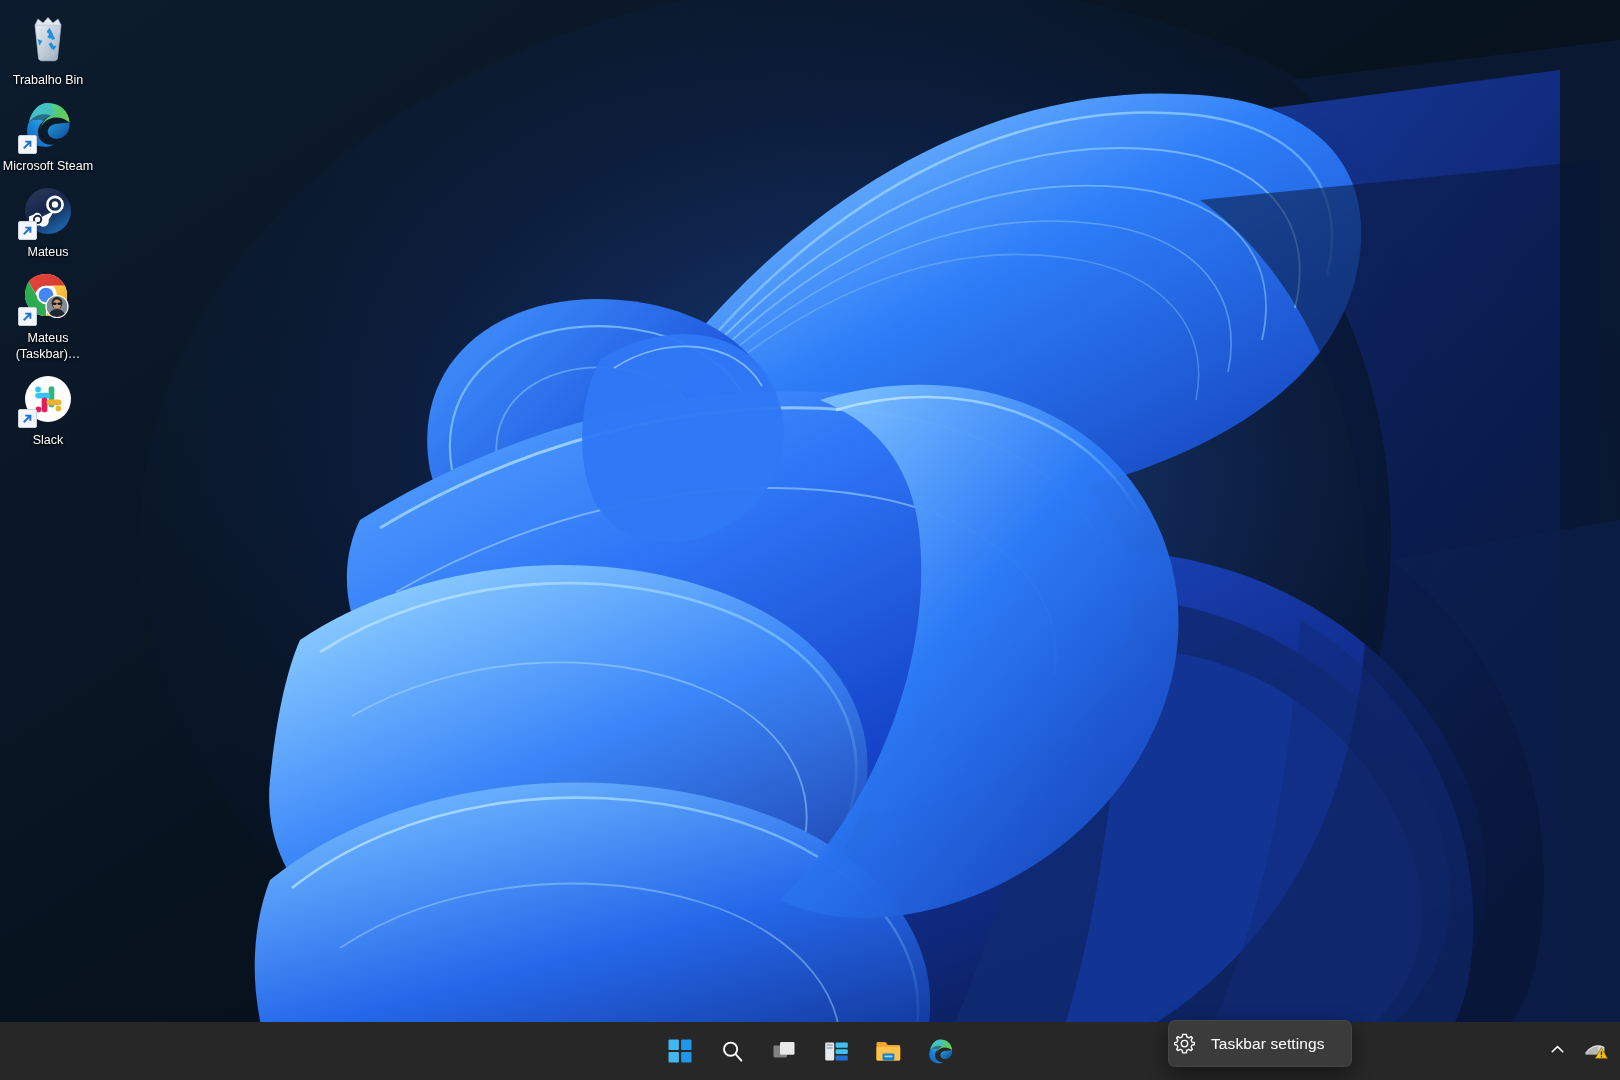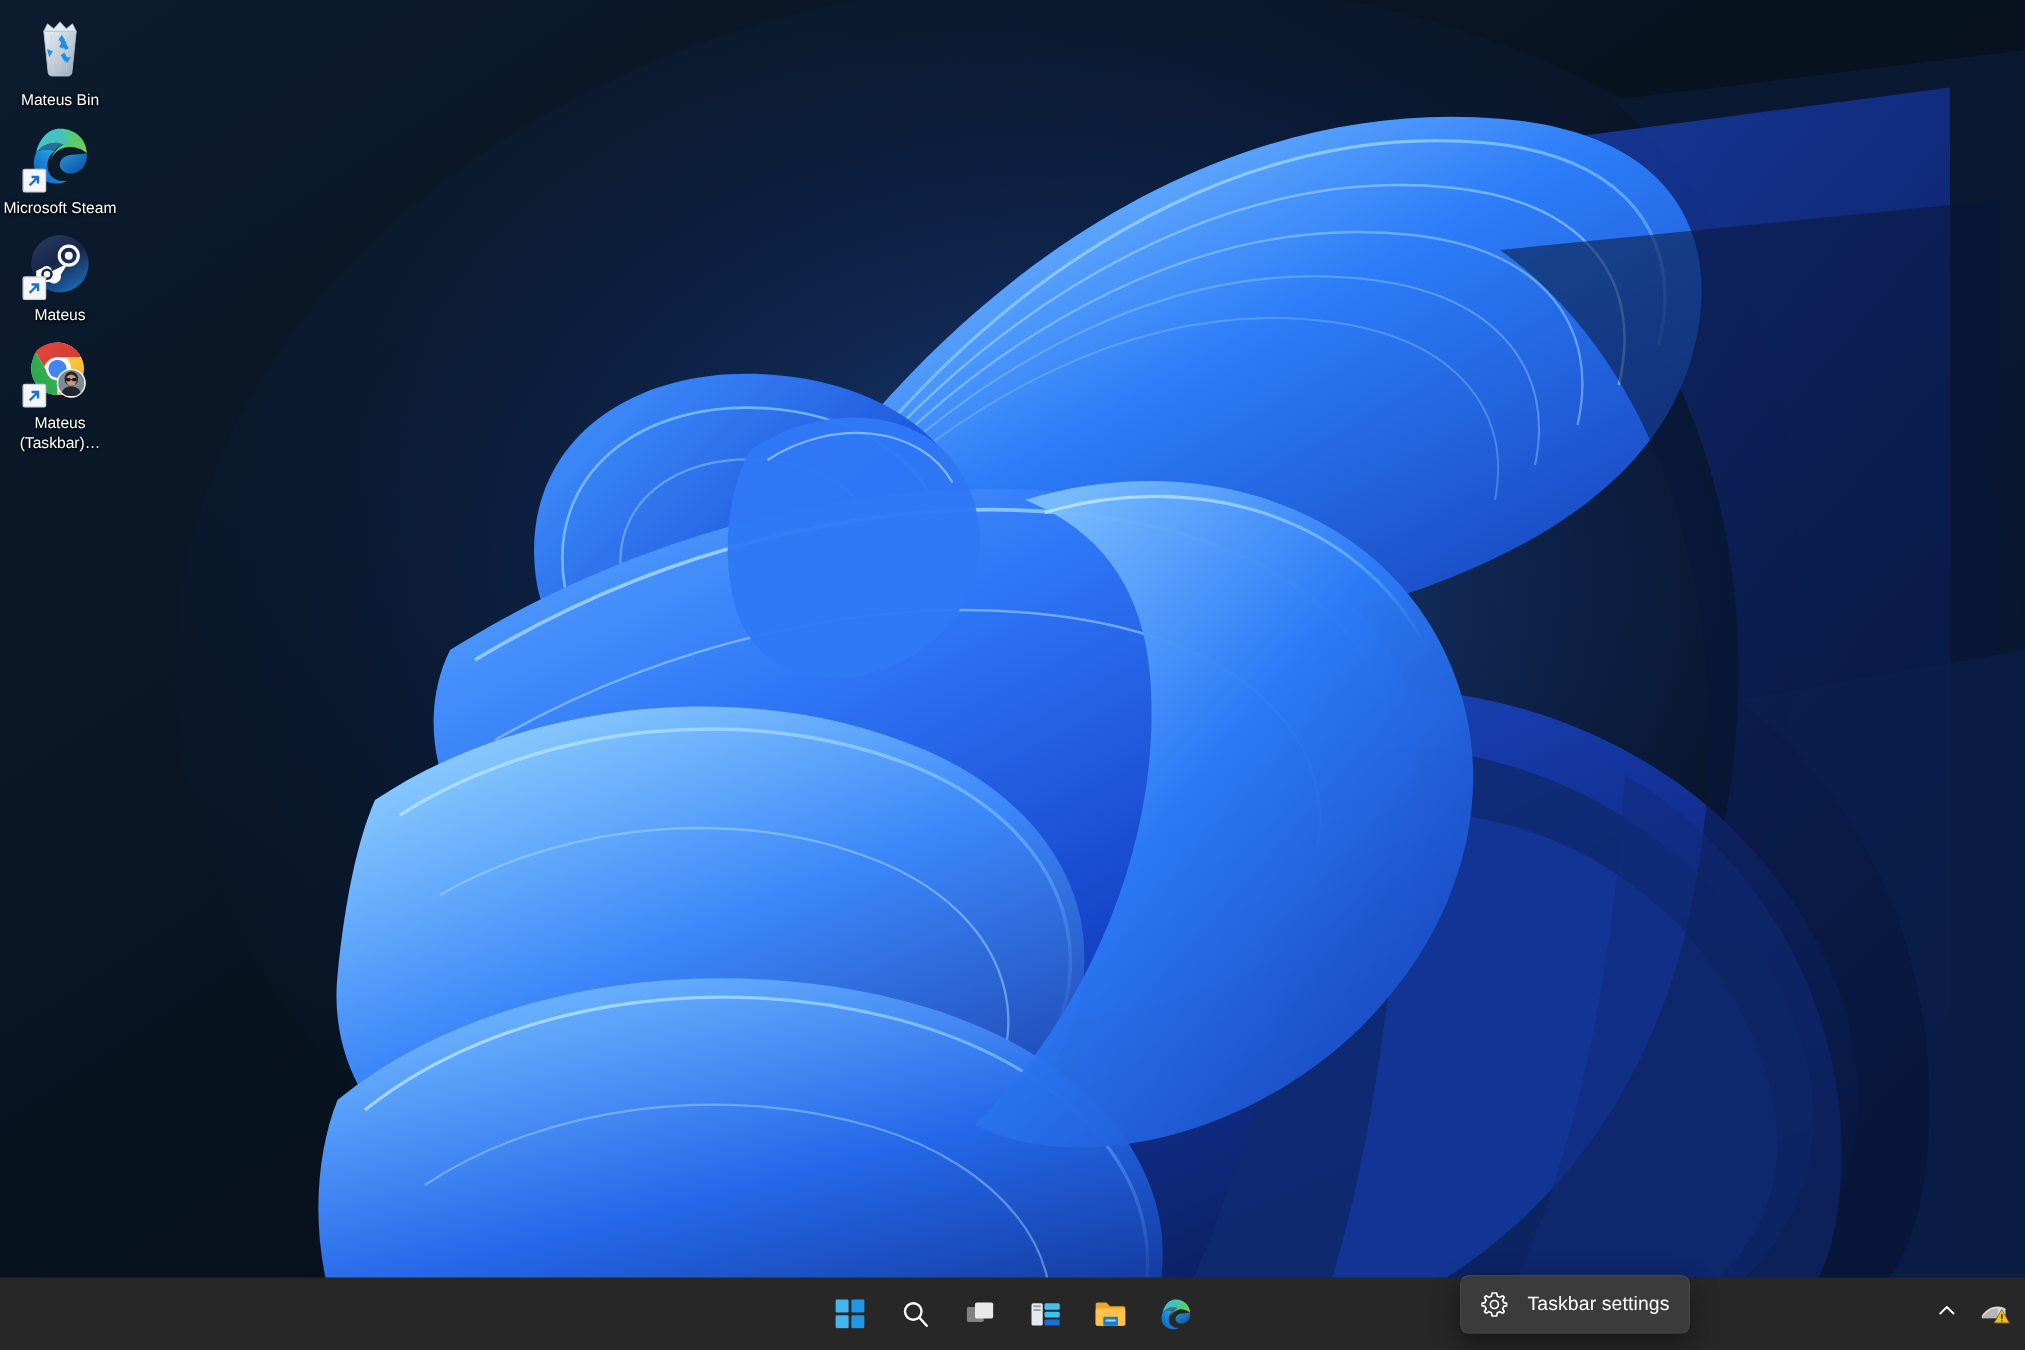--- a/index.html
+++ b/index.html
@@ -76,21 +76,21 @@
     cursor:default;
   }
 
   
   #context-menu {
     position:absolute; left:1168px; bottom:13px;
     height:47px; min-width:184px;
     background:#3b3b3b; border-radius:7px;
     border:1px solid rgba(255,255,255,.055);
     box-shadow:0 8px 22px rgba(0,0,0,.45);
-    display:flex; align-items:center; padding:0 15px;
+    display:flex; align-items:center; padding:0 4px;
     z-index:60; cursor:default;
   }
   .ctx-icon { width:22px; height:22px; margin-right:16px; flex:none;
     display:flex; align-items:center; justify-content:center; }
   .ctx-label { font-size:15.5px; color:#ffffff; white-space:nowrap; letter-spacing:.1px; }
 </style>
 </head>
 <body>
 
 <div id="desktop">
@@ -212,21 +212,21 @@
           <g transform="translate(25,27) scale(.95)" fill="#1f8fe0">
             <path d="M-1.5,-9 L4.5,-9 L1.5,-14 Z"></path>
             <path d="M-9,5 L-6,0 L-11,-2 Z"></path>
             <path d="M9,5 L3,5 L6,10 Z"></path>
             <path d="M1.5,-12.5 L7.5,-2.5 L4.5,-1 L-1,-10.5 Z"></path>
             <path d="M-9.5,-1 L-3,-1 L-3,2.5 L-9.5,2.5 Z" transform="rotate(120)"></path>
             <path d="M-9.5,-1 L-3,-1 L-3,2.5 L-9.5,2.5 Z" transform="rotate(240)"></path>
           </g>
         </svg>
       </div>
-      <div class="desk-label">Mateus Bin</div>
+      <div class="desk-label">Trabalho Bin</div>
     </div>
 
     <div class="desk-icon">
       <div class="desk-icon-art">
         <svg width="50" height="50" viewBox="0 0 50 50">
           <defs>
             <linearGradient id="eg1" x1="0" y1="1" x2="1" y2="0">
               <stop offset="0%" stop-color="#0c5bb8"></stop>
               <stop offset="50%" stop-color="#1b86d8"></stop>
               <stop offset="100%" stop-color="#35c1e8"></stop>
@@ -321,20 +321,47 @@
         </svg>
         <div class="shortcut-badge">
           <svg width="13" height="13" viewBox="0 0 13 13">
             <path d="M3.4,9.6 L9,4 M5.2,3.6 L9.4,3.6 L9.4,7.8" stroke="#1d6fd0" stroke-width="1.9" fill="none" stroke-linecap="square"></path>
           </svg>
         </div>
       </div>
       <div class="desk-label">Mateus (Taskbar)…</div>
     </div>
 
+    <div class="desk-icon">
+      <div class="desk-icon-art">
+        <svg width="50" height="50" viewBox="0 0 50 50">
+          <circle cx="25" cy="25" r="23" fill="#ffffff"></circle>
+          <g transform="translate(25,25) scale(1.02)">
+
+            <rect x="0.6" y="-12.5" width="5.6" height="14.5" rx="2.8" fill="#2eb67d"></rect>
+            <rect x="0.6" y="2.6" width="5.6" height="5.6" rx="2.8" fill="#2eb67d"></rect>
+
+            <rect x="-12.5" y="-6.2" width="14.5" height="5.6" rx="2.8" fill="#36c5f0"></rect>
+            <rect x="-12.5" y="-12.2" width="5.6" height="5.6" rx="2.8" fill="#36c5f0"></rect>
+
+            <rect x="-6.2" y="-1.4" width="5.6" height="14.5" rx="2.8" fill="#e01e5a"></rect>
+            <rect x="-12.2" y="7.4" width="5.6" height="5.6" rx="2.8" fill="#e01e5a"></rect>
+
+            <rect x="-1.4" y="0.6" width="14.5" height="5.6" rx="2.8" fill="#ecb22e"></rect>
+            <rect x="7.4" y="6.6" width="5.6" height="5.6" rx="2.8" fill="#ecb22e"></rect>
+          </g>
+        </svg>
+        <div class="shortcut-badge">
+          <svg width="13" height="13" viewBox="0 0 13 13">
+            <path d="M3.4,9.6 L9,4 M5.2,3.6 L9.4,3.6 L9.4,7.8" stroke="#1d6fd0" stroke-width="1.9" fill="none" stroke-linecap="square"></path>
+          </svg>
+        </div>
+      </div>
+      <div class="desk-label">Slack</div>
+    </div>
   </div>
 
   <div id="taskbar">
 
     <div id="taskbar-center">
 
       <div class="tb-btn">
         <span>
           <svg width="24" height="24" viewBox="0 0 24 24">
             <rect x="0.5" y="0.5" width="10.4" height="10.4" rx="1" fill="#43b5ef"></rect>

